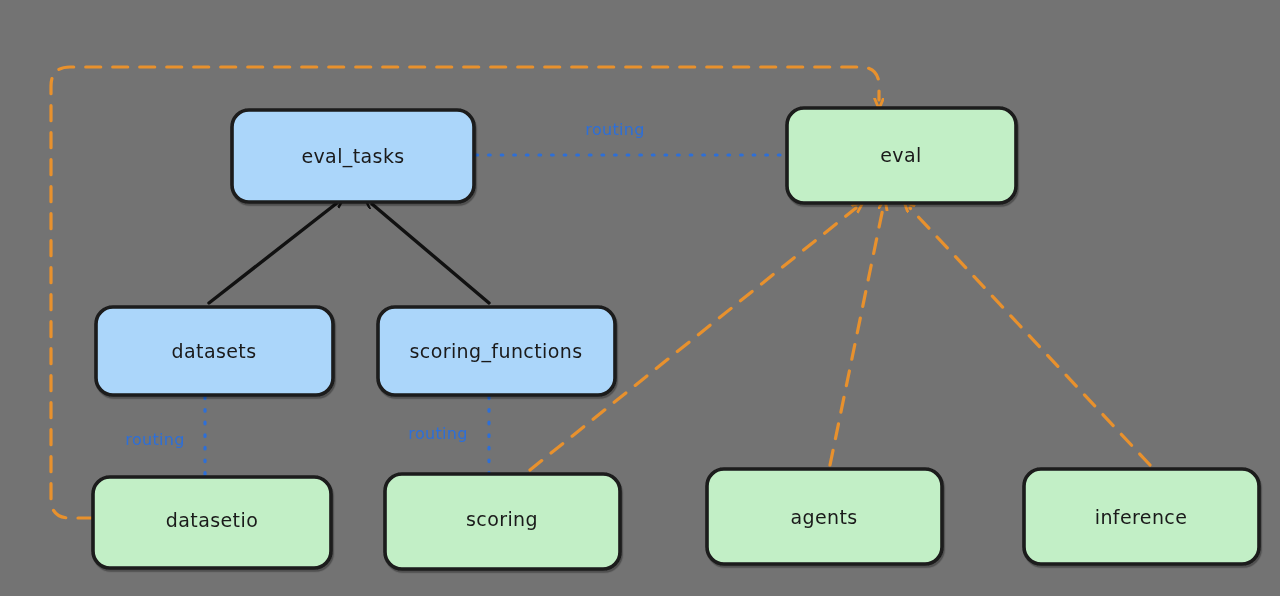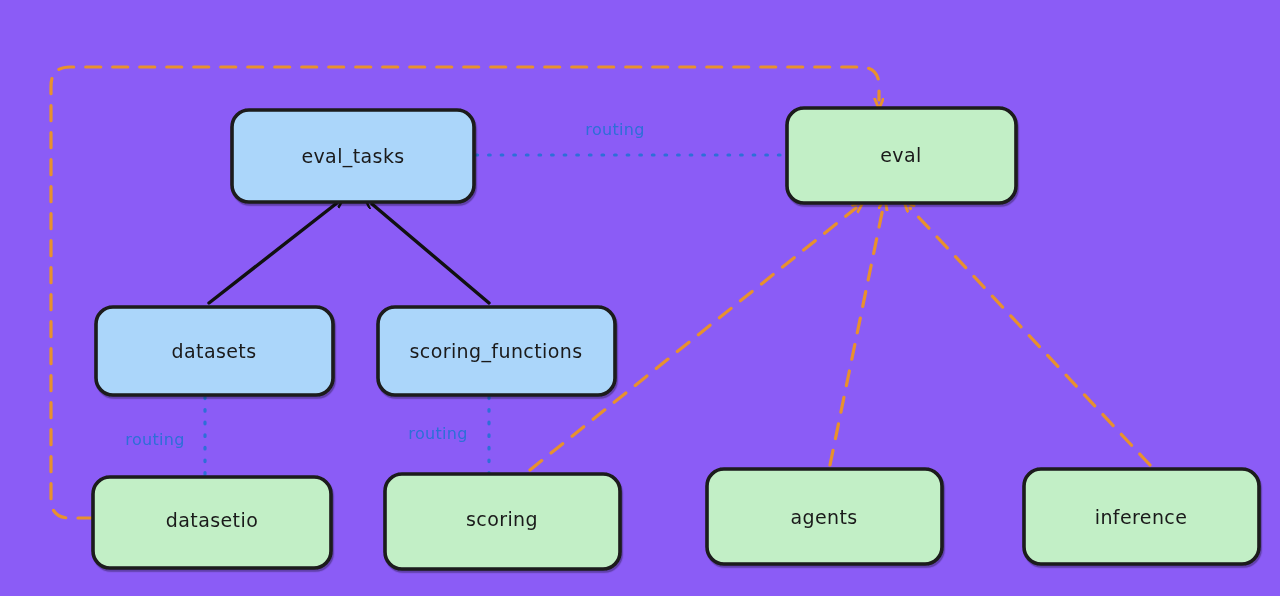--- a/index.html
+++ b/index.html
@@ -8,21 +8,21 @@
     padding: 0;
     background: #ffffff;
   }
   body {
     font-family: "DejaVu Sans", sans-serif;
   }
   #canvas {
     position: relative;
     width: 1280px;
     height: 596px;
-    background: #8b5cf6;
+    background: #737373;
     overflow: hidden;
   }
   #diagram-svg {
     position: absolute;
     left: 0;
     top: 0;
     width: 1280px;
     height: 596px;
   }
   .node-label {

